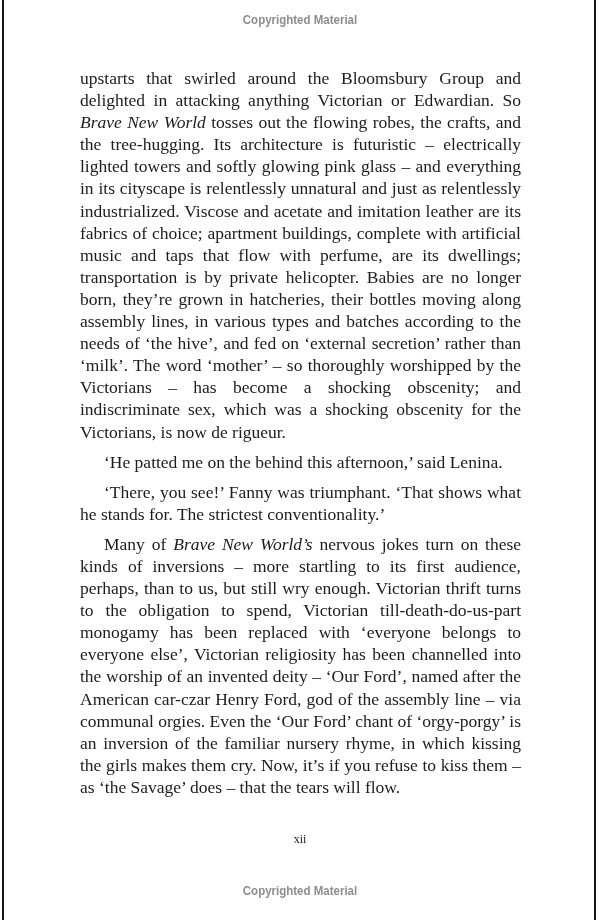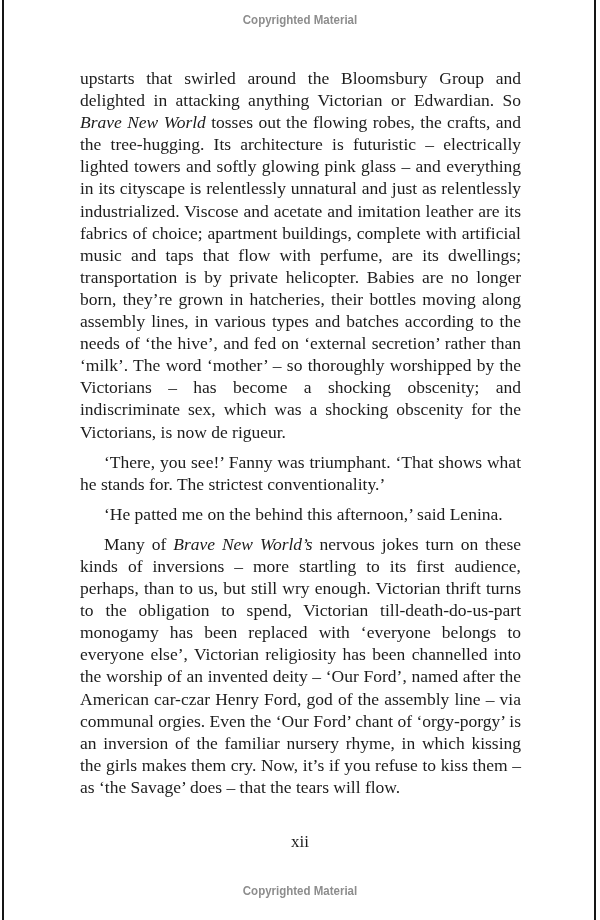--- a/index.html
+++ b/index.html
@@ -40,34 +40,34 @@
     font-size:17.5px;
     line-height:22.1px;
     color:var(--text-color);
     text-align:justify;
   }
   .body-text p{margin:8px;}
   .body-text p.indent{text-indent:24px;}
   .page-number{
     position:absolute;left:0;width:100%;top:832px;
     text-align:center;
-    font-size:17px;
+    font-size:12px;
     color:var(--text-color);
   }
 </style>
 </head>
 <body>
 
 <div class="edge-line edge-left"></div>
 <div class="edge-line edge-right"></div>
 
 <div class="notice notice-top">Copyrighted Material</div>
 
 <div class="body-text">
     <p class=""><span>upstarts that swirled around the Bloomsbury Group and delighted in attacking anything Victorian or Edwardian. So </span><i>Brave New World</i><span> tosses out the flowing robes, the crafts, and the tree-hugging. Its architecture is futuristic – electrically lighted towers and softly glowing pink glass – and everything in its cityscape is relentlessly unnatural and just as relentlessly industrialized. Viscose and acetate and imitation leather are its fabrics of choice; apartment buildings, complete with artificial music and taps that flow with perfume, are its dwellings; transportation is by private helicopter. Babies are no longer born, they’re grown in hatcheries, their bottles moving along assembly lines, in various types and batches according to the needs of ‘the hive’, and fed on ‘external secretion’ rather than ‘milk’. The word ‘mother’ – so thoroughly worshipped by the Victorians – has become a shocking obscenity; and indiscriminate sex, which was a shocking obscenity for the Victorians, is now de rigueur.</span></p>
+    <p class="indent"><span>‘He patted me on the behind this afternoon,’ said Lenina.</span></p>
     <p class="indent"><span>‘There, you see!’ Fanny was triumphant. ‘That shows what he stands for. The strictest conventionality.’</span></p>
-    <p class="indent"><span>‘He patted me on the behind this afternoon,’ said Lenina.</span></p>
     <p class="indent"><span>Many of </span><i>Brave New World’s</i><span> nervous jokes turn on these kinds of inversions – more startling to its first audience, perhaps, than to us, but still wry enough. Victorian thrift turns to the obligation to spend, Victorian till-death-do-us-part monogamy has been replaced with ‘everyone belongs to everyone else’, Victorian religiosity has been channelled into the worship of an invented deity – ‘Our Ford’, named after the American car-czar Henry Ford, god of the assembly line – via communal orgies. Even the ‘Our Ford’ chant of ‘orgy-porgy’ is an inversion of the familiar nursery rhyme, in which kissing the girls makes them cry. Now, it’s if you refuse to kiss them – as ‘the Savage’ does – that the tears will flow.</span></p>
   </div>
 
 <div class="page-number">xii</div>
 
 <div class="notice notice-bottom">Copyrighted Material</div>
 
 </body></html>

